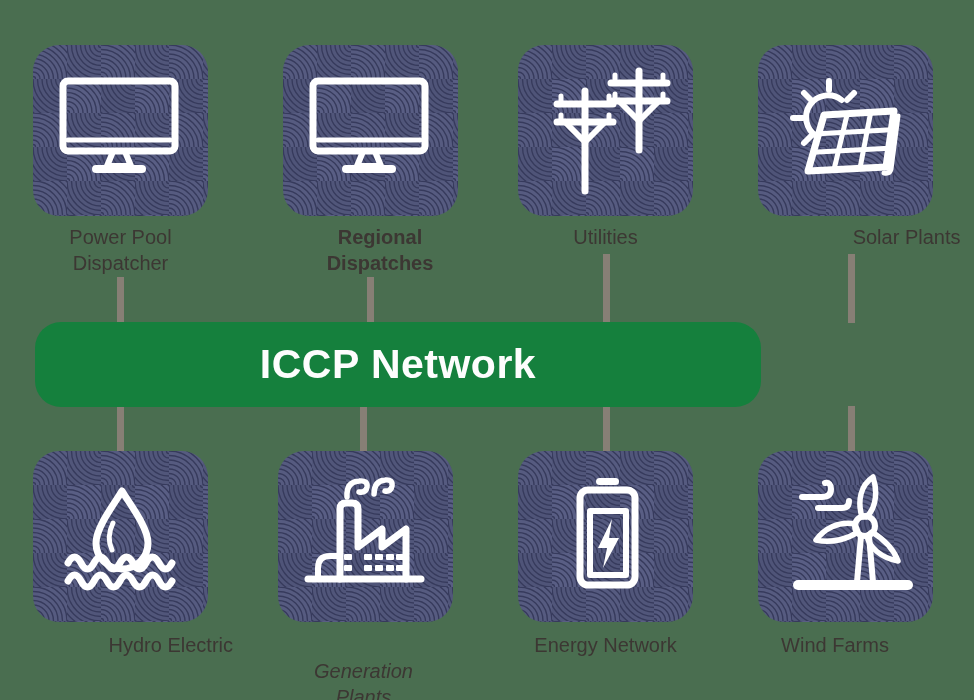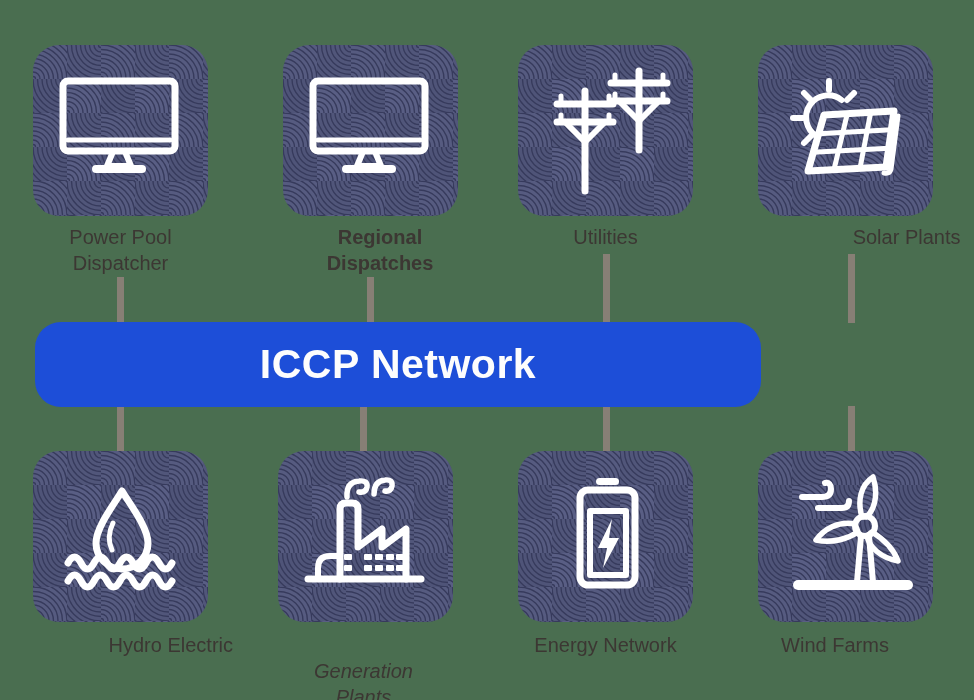--- a/index.html
+++ b/index.html
@@ -5,21 +5,21 @@
   html,body{margin:0;padding:0;}
   body{
     width:974px;height:700px;position:relative;overflow:hidden;
     background:#4a6e50;
     font-family:"Liberation Sans",sans-serif;
   }
   .stage{position:absolute;inset:0;}
   .connector{position:absolute;width:7px;background:#877f75;}
   .network-bar{
     position:absolute;left:35px;top:322px;width:726px;height:85px;
-    background:#1d4ed8;border-radius:26px;
+    background:#15803d;border-radius:26px;
     display:flex;align-items:center;justify-content:center;
   }
   .network-bar span{
     color:#fdfdfd;font-size:41px;font-weight:bold;letter-spacing:.5px;
   }
   .tile{position:absolute;width:175px;height:171px;}
   .tile svg{display:block;}
   .node-label{
     position:absolute;width:230px;text-align:center;
     color:#3c3733;font-size:20px;line-height:26px;white-space:pre-line;

